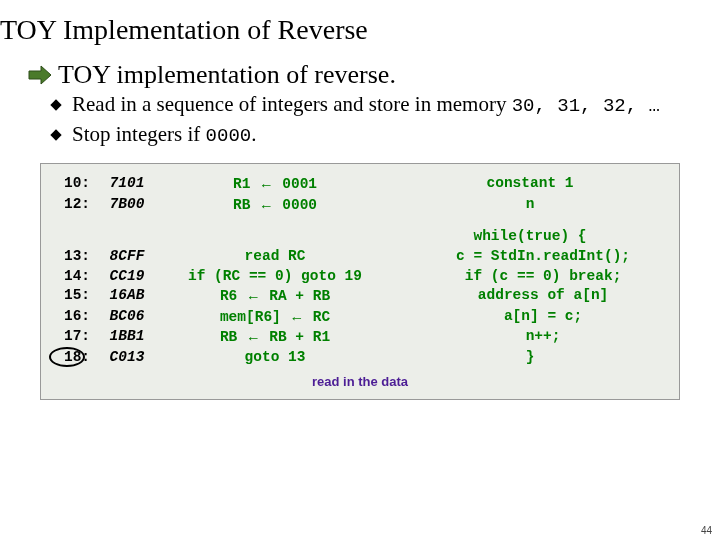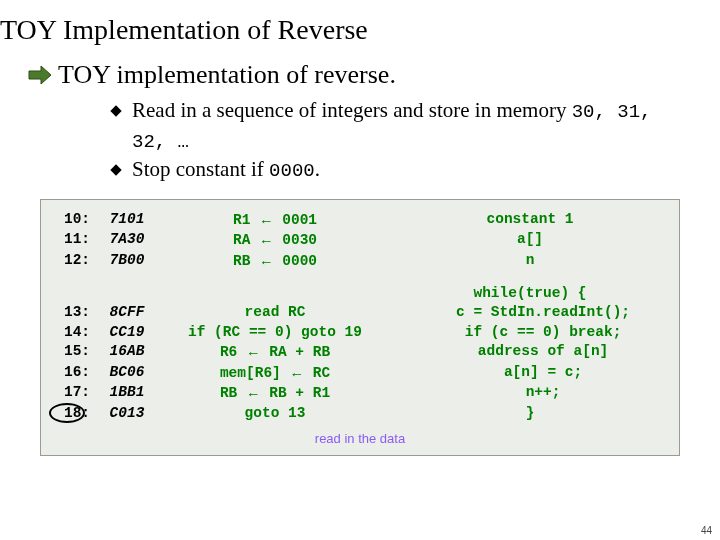--- a/index.html
+++ b/index.html
@@ -29,23 +29,23 @@
     height: 20px;
     margin-right: 6px;
     flex-shrink: 0;
     align-self: center;
   }
   .subtitle {
     font-size: 26px;
     font-weight: normal;
   }
   .bullets {
-    padding-left: 112px;
+    padding-left: 52px;
     padding-right: 40px;
-    margin-top: 6px;
+    margin-top: 0;
   }
   .bullet-row {
     display: flex;
     align-items: flex-start;
     font-size: 21px;
     line-height: 1.35;
   }
   .diamond {
     width: 8px;
     height: 8px;
@@ -87,23 +87,23 @@
     width: 36px;
     height: 20px;
     border: 2px solid #000;
     border-radius: 50%;
     pointer-events: none;
   }
   .caption {
     text-align: center;
     font-family: Arial, Helvetica, sans-serif;
     font-size: 13px;
-    font-weight: normal;
+    font-weight: bold;
     margin-top: 6px;
-    color: #8b5cf6;
+    color: #4c1d95;
   }
   .pagenum {
     position: absolute;
     right: 8px;
     bottom: 4px;
     font-family: Arial, sans-serif;
     font-size: 10px;
     color: #444;
   }
 </style>
@@ -124,41 +124,35 @@
 <div class="bullets">
   <div class="bullet-row">
     <span class="diamond"></span>
     <span class="bullet-text">
       <span>Read in a sequence of integers and store in memory </span><span class="mono-inline">30, 31, 32, …</span><span></span>
     </span>
   </div>
   <div class="bullet-row">
     <span class="diamond"></span>
     <span class="bullet-text">
-      <span>Stop constant if </span><span class="mono-inline">0000</span><span>.</span>
+      <span>Stop integers if </span><span class="mono-inline">0000</span><span>.</span>
     </span>
   </div>
 </div>
 
 <div class="codebox">
 
   <div class="code-block">
     <div class="code-row">
       <span class="col-addr">10:</span>
       <span class="col-hex">7101</span>
       <span class="col-desc"><span>R1 </span><span class="arrow-left">←</span><span> 0001</span></span>
       <span class="col-c">constant 1</span>
     </div>
     <div class="code-row">
-      <span class="col-addr">11:</span>
-      <span class="col-hex">7A30</span>
-      <span class="col-desc"><span>RA </span><span class="arrow-left">←</span><span> 0030</span></span>
-      <span class="col-c">a[]</span>
-    </div>
-    <div class="code-row">
       <span class="col-addr">12:</span>
       <span class="col-hex">7B00</span>
       <span class="col-desc"><span>RB </span><span class="arrow-left">←</span><span> 0000</span></span>
       <span class="col-c">n</span>
     </div>
   </div>
 
   <div class="code-block" style="margin-bottom:0">
     <div class="code-row">
       <span class="col-addr"></span>

